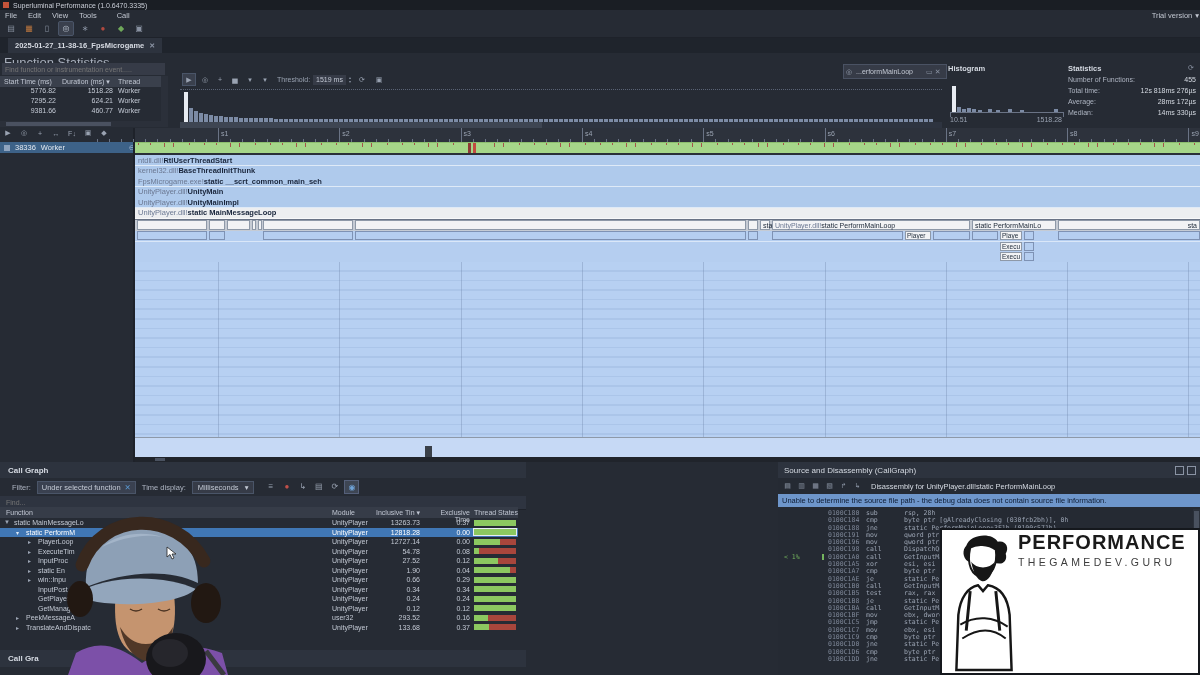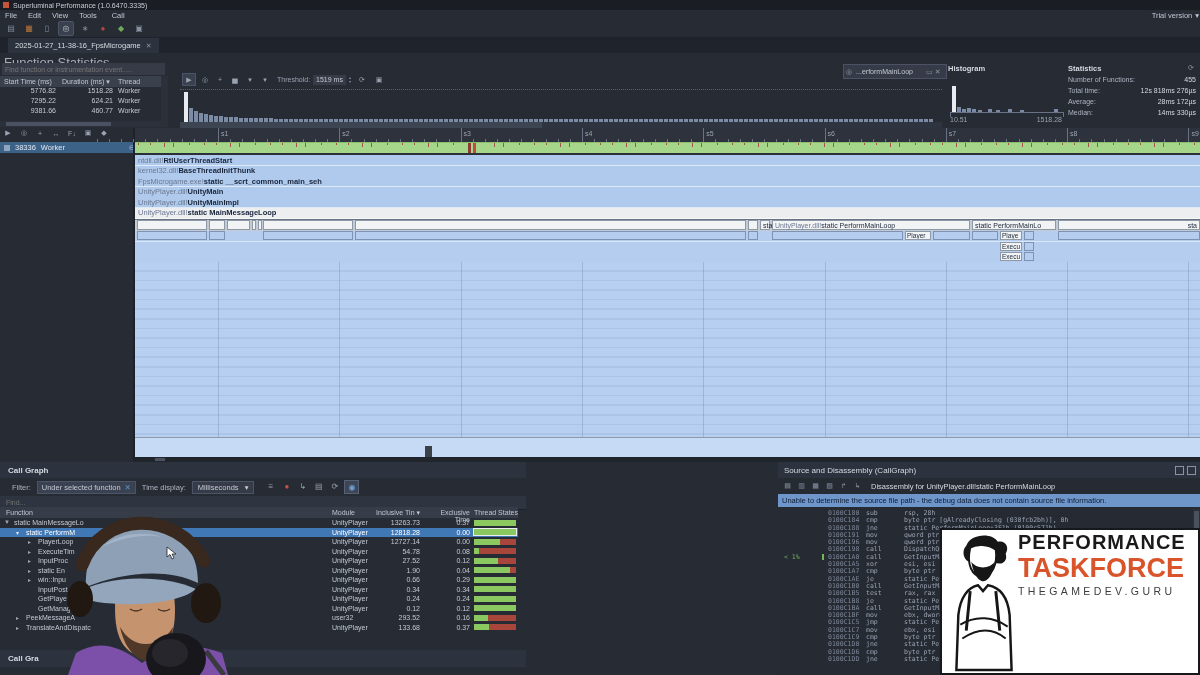--- a/index.html
+++ b/index.html
@@ -9,21 +9,21 @@
   input{background:transparent;border:none;outline:none;font-family:"Liberation Sans",sans-serif;}
   
   .titlebar{left:0;top:0;width:1200px;height:10px;background:#1A1E24;display:flex;align-items:center;gap:4px;padding-left:3px;font-size:7px;color:#C9CDD6;}
   .appicon{width:6px;height:6px;background:#C4543A;}
   .menubar{left:0;top:10px;width:1200px;height:10px;background:#262B34;display:flex;align-items:center;gap:11px;padding-left:5px;font-size:7.5px;color:#C2C7D1;}
   .trial{position:absolute;right:6px;top:0;height:10px;display:flex;align-items:center;gap:3px;color:#C2C7D1;}
   .toolbar{left:0;top:20px;width:1200px;height:17px;background:#262B34;border-bottom:1px solid #1E222A;display:flex;align-items:center;gap:4px;padding-left:4px;}
   .tbico{width:14px;height:13px;display:flex;align-items:center;justify-content:center;font-size:8px;border-radius:2px;}
   .tbico.pressed{background:#3A404D;border:1px solid #4A5568;}
   .tabbar{left:0;top:38px;width:1200px;height:15px;background:#1F242C;}
-  .tab{position:absolute;left:8px;top:0;height:15px;background:#2D333E;display:flex;align-items:center;gap:5px;padding:0 7px;font-size:7.5px;font-weight:normal;color:#D6DAE2;}
+  .tab{position:absolute;left:8px;top:0;height:15px;background:#2D333E;display:flex;align-items:center;gap:5px;padding:0 7px;font-size:7.5px;font-weight:bold;color:#D6DAE2;}
   .tabclose{color:#8A93A3;font-size:7px;}
   
   .fs-title{left:4px;top:55px;font-size:13px;color:#A7AEBB;}
   .fs-search{left:2px;top:63px;width:158px;height:10px;background:#363B47;color:#6F7886;font-size:7px;padding-left:3px;}
   .fs-head{left:0;top:76px;width:161px;height:11px;background:#3A404C;color:#C0C6D2;font-size:7px;}
   .fs-rows{left:0;top:87px;width:161px;}
   .fs-row{position:relative;height:10px;font-size:7px;color:#C3C9D4;}
   .fs-hscroll{left:0;top:121px;width:161px;height:6px;background:#2B303A;}
   .fs-hthumb{position:absolute;left:6px;top:1px;width:105px;height:4px;background:#4A5160;}
   .fs-vscroll{left:161px;top:76px;width:7px;height:51px;background:#2B303A;}
@@ -136,21 +136,21 @@
 <body>
 
 <div id="root">
 
   <div class="abs titlebar">
     <span class="appicon"></span>
     <span>Superluminal Performance (1.0.6470.3335)</span>
   </div>
 
   <div class="abs menubar">
-    <span id="menus"><div style="display: inline-block; margin-right: 11px;">File</div><div style="display: inline-block; margin-right: 11px;">Edit</div><div style="display: inline-block; margin-right: 11px;">View</div><div style="display: inline-block; margin-right: 15px;">Tools</div><div style="display: inline-block; margin-right: 11px;">Call</div></span>
+    <span id="menus"><div style="display: inline-block; margin-right: 11px;">File</div><div style="display: inline-block; margin-right: 11px;">Edit</div><div style="display: inline-block; margin-right: 11px;">View</div><div style="display: inline-block; margin-right: 20px;">Tools</div><div style="display: inline-block; margin-right: 11px;">Call</div></span>
     <span class="trial">
       <span>Trial version</span>
       <span>▾</span>
     </span>
   </div>
 
   <div class="abs toolbar" id="main-toolbar">
       <div class="tbico" style="color: rgb(138, 147, 163);">▤</div>
       <div class="tbico" style="color: rgb(193, 121, 63);">▦</div>
       <div class="tbico" style="color: rgb(138, 147, 163);">▯</div>
@@ -1034,18 +1034,17 @@
       <path d="M18,14 C22,2 44,0 50,10 C58,8 62,16 58,22 C60,28 56,32 52,32 L20,30 C14,26 14,18 18,14 Z" fill="#161616"></path>
       <path d="M22,16 C18,34 24,44 34,46 C44,44 50,34 48,18 C40,12 28,12 22,16 Z" fill="#FFFFFF" stroke="#161616" stroke-width="2"></path>
       <path d="M23,30 C26,46 32,50 35,50 C40,50 45,44 47,30 C42,38 28,38 23,30 Z" fill="#161616"></path>
       <path d="M8,140 L10,84 C12,66 20,56 30,54 L35,60 L40,54 C52,56 60,66 62,84 L64,140 Z" fill="#FFFFFF" stroke="#161616" stroke-width="2.5"></path>
       <path d="M12,94 C28,84 46,86 60,96" stroke="#161616" stroke-width="2" fill="none"></path>
       <path d="M14,108 C32,96 46,98 58,108" stroke="#161616" stroke-width="2" fill="none"></path>
       <path d="M22,60 L18,100 M48,60 L52,100" stroke="#161616" stroke-width="3"></path>
     </svg>
     <div class="logo-text">
       <div class="lg2">PERFORMANCE</div>
-      <div class="lg3" id="lg3" style="color: rgb(217, 84, 43);">TASKFORCE</div>
       <div class="lg4">THEGAMEDEV.GURU</div>
     </div>
   </div>
 
 </div>
 
 </body></html>

